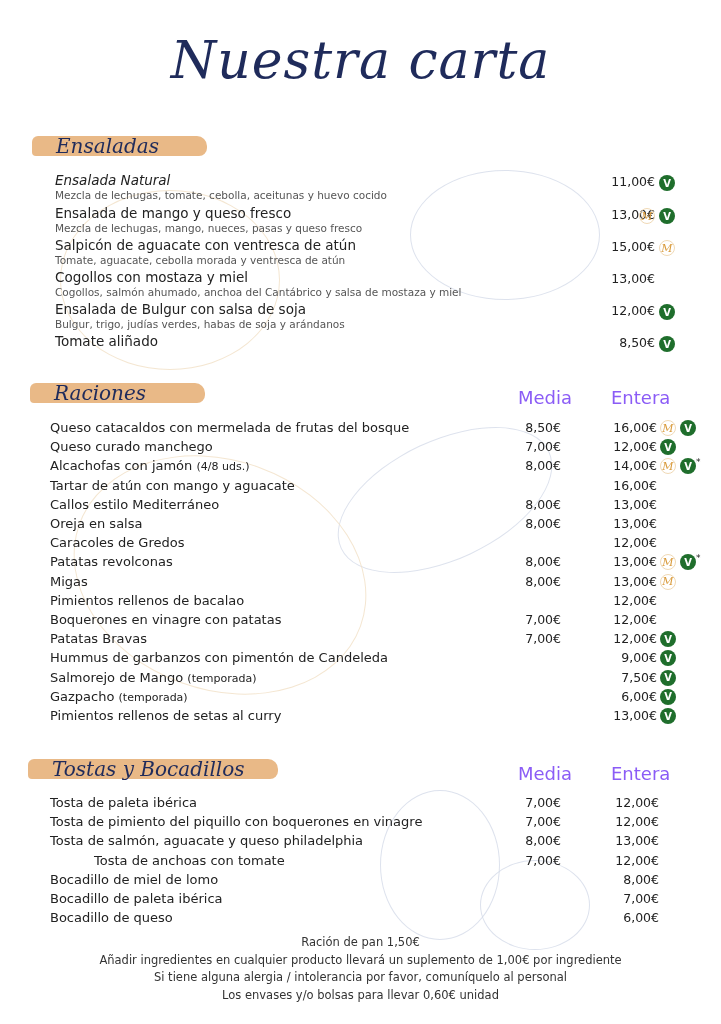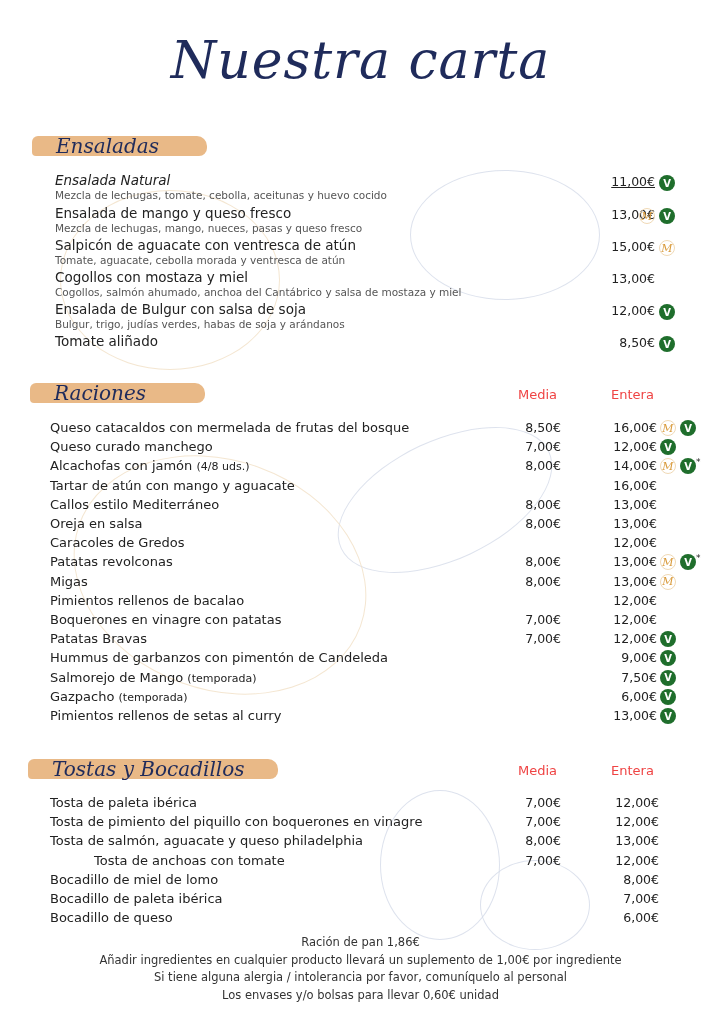--- a/index.html
+++ b/index.html
@@ -4,21 +4,21 @@
 <style>
   * { margin:0; padding:0; box-sizing:border-box; }
   html, body { width:721px; height:1024px; background:#ffffff; overflow:hidden; }
   body { position:relative; font-family:"DejaVu Sans", sans-serif; color:#2a2a2a; }
   .page-title { position:absolute; left:0; right:0; top:30px; text-align:center;
     font-family:"DejaVu Serif", serif; font-style:italic; font-size:52px; color:#1f2b5b; letter-spacing:1px; }
   .section-head { position:absolute; height:24px; }
   .brush { position:absolute; top:2px; left:0; height:20px; background:#e9b987; border-radius:6px 10px 8px 4px; }
   .section-title { position:relative; padding-left:24px; font-family:"DejaVu Serif", serif; font-style:italic;
     font-size:20px; color:#1f2b5b; line-height:24px; }
-  .col-head { position:absolute; font-size:13px; color:#ef4444; }
+  .col-head { position:absolute; font-size:18px; color:#8b5cf6; }
   .deco { position:absolute; border:1.5px solid #d4dbe8; border-radius:50%; opacity:.8; }
   .deco.orange { border-color:#f1e0c6; }
   .item { position:absolute; left:50px; font-size:13px; color:#222; white-space:nowrap; }
   .item .small { font-size:11px; }
   .desc { position:absolute; left:55px; font-size:10.5px; color:#555; white-space:nowrap; }
   .sal-name { position:absolute; left:55px; font-size:13.5px; color:#222; white-space:nowrap; }
   .price { position:absolute; font-size:12.5px; color:#222; text-align:right; white-space:nowrap; }
   .icons { position:absolute; display:flex; gap:4px; align-items:center; }
   .veg { width:16px; height:16px; border-radius:50%; background:#1f6e2c; color:#fff; font-size:10px;
     font-weight:bold; display:flex; align-items:center; justify-content:center; }
@@ -40,21 +40,21 @@
 <div class="page-title">Nuestra carta</div>
 
 <div class="section-head" style="left:32px;top:134px;">
   <div class="brush" style="width:175px;"></div>
   <div class="section-title">Ensaladas</div>
 </div>
 <div id="ensaladas">
     <div>
       <div class="sal-name" style="top:172px;font-style:italic;">Ensalada Natural</div>
       <div class="desc" style="top:189px;">Mezcla de lechugas, tomate, cebolla, aceitunas y huevo cocido</div>
-      <div class="price" style="right:66px;top:174px;text-decoration:underline;">11,00€</div>
+      <div class="price" style="right:66px;top:174px;">11,00€</div>
       <div class="icons" style="left:659px;top:175px;">
         <span class="veg">V</span>
       </div>
     </div>
     <div>
       <div class="sal-name" style="top:205px;">Ensalada de mango y queso fresco</div>
       <div class="desc" style="top:222px;">Mezcla de lechugas, mango, nueces, pasas y queso fresco</div>
       <div class="price" style="right:66px;top:207px;">13,00€</div>
       <div class="icons" style="left:639px;top:208px;">
         <span class="mango">M</span>
@@ -244,17 +244,17 @@
       <div class="item" style="top:891px;">Bocadillo de paleta ibérica</div>
       <div class="price" style="right:62px;top:891px;">7,00€</div>
     </div>
     <div>
       <div class="item" style="top:910.2px;">Bocadillo de queso</div>
       <div class="price" style="right:62px;top:910.2px;">6,00€</div>
     </div>
   </div>
 
 <div class="footer">
-  <div>Ración de pan 1,86€</div>
+  <div>Ración de pan 1,50€</div>
   <div>Añadir ingredientes en cualquier producto llevará un suplemento de 1,00€ por ingrediente</div>
   <div>Si tiene alguna alergia / intolerancia por favor, comuníquelo al personal</div>
   <div>Los envases y/o bolsas para llevar 0,60€ unidad</div>
 </div>
 
 </body></html>

